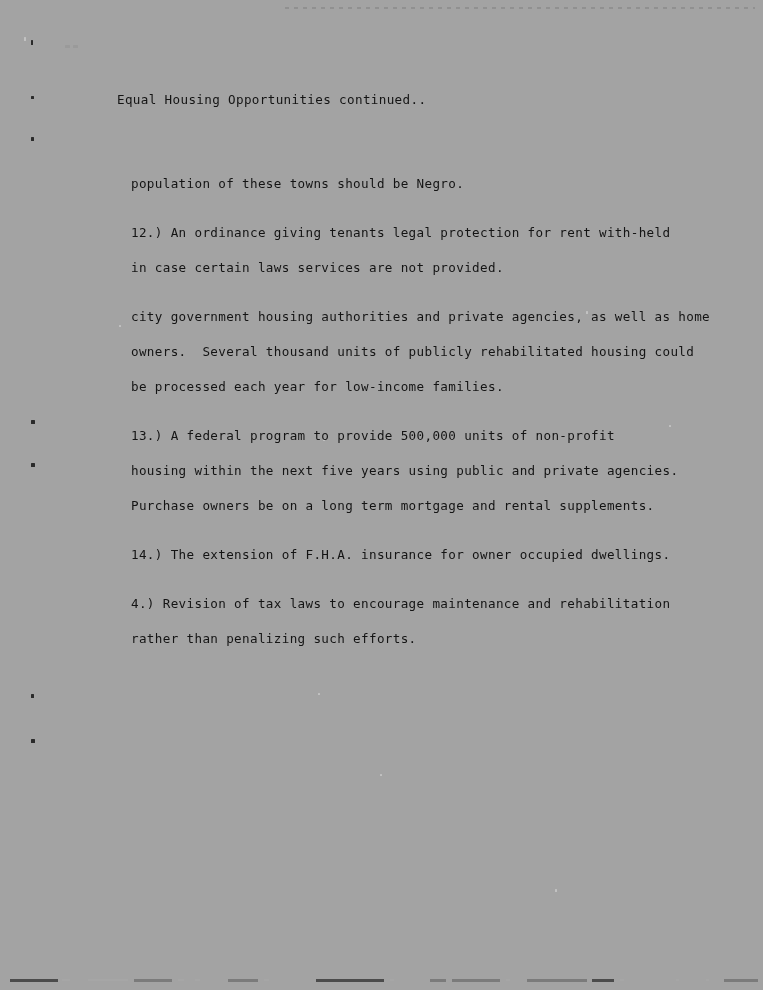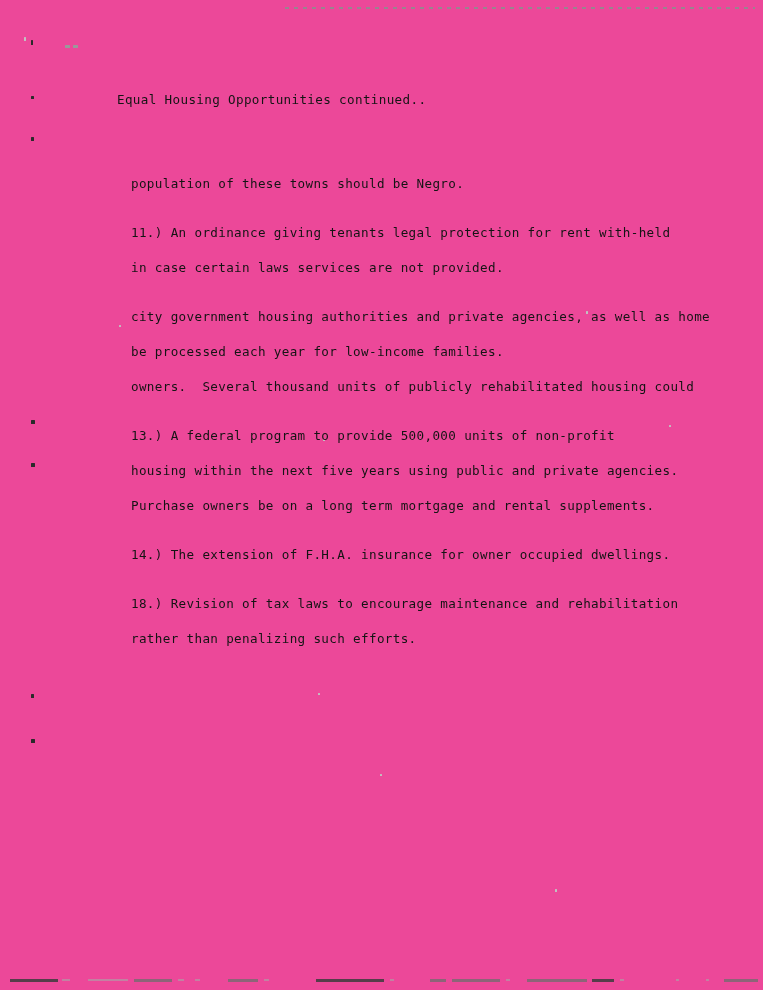--- a/index.html
+++ b/index.html
@@ -8,21 +8,21 @@
     padding: 0;
     background: #ffffff;
   }
   body {
     font-family: "DejaVu Sans Mono", monospace;
   }
   #page {
     position: relative;
     width: 763px;
     height: 990px;
-    background: #ec4899;
+    background: #a3a3a3;
     overflow: hidden;
   }
 
   
   .top-dash-rule {
     position: absolute;
     left: 285px;
     top: 7px;
     width: 470px;
     height: 2px;
@@ -117,42 +117,42 @@
 
   <div class="doc-body">
 
     <p class="heading-line">Equal Housing Opportunities continued..</p>
 
     <div class="gap-line"></div>
 
     <p class="para">population of these towns should be Negro.</p>
 
     <p class="para">
-        <span class="runline">11.) An ordinance giving tenants legal protection for rent with-held</span>
+        <span class="runline">12.) An ordinance giving tenants legal protection for rent with-held</span>
         <span class="runline">in case certain laws services are not provided.</span>
       </p>
 
     <p class="para">
         <span class="runline">city government housing authorities and private agencies, as well as home</span>
+        <span class="runline">owners.  Several thousand units of publicly rehabilitated housing could</span>
         <span class="runline">be processed each year for low-income families.</span>
-        <span class="runline">owners.  Several thousand units of publicly rehabilitated housing could</span>
       </p>
 
     <p class="para">
         <span class="runline">13.) A federal program to provide 500,000 units of non-profit</span>
         <span class="runline">housing within the next five years using public and private agencies.</span>
         <span class="runline">Purchase owners be on a long term mortgage and rental supplements.</span>
       </p>
 
     <p class="para">
         <span class="runline">14.) The extension of F.H.A. insurance for owner occupied dwellings.</span>
       </p>
 
     <p class="para">
-        <span class="runline">18.) Revision of tax laws to encourage maintenance and rehabilitation</span>
+        <span class="runline">4.) Revision of tax laws to encourage maintenance and rehabilitation</span>
         <span class="runline">rather than penalizing such efforts.</span>
       </p>
 
   </div>
 
   <div class="bottom-marks">
     <div class="bmark dark" style="left:10px;  width:48px;"></div>
     <div class="bmark light" style="left:62px;  width:8px;"></div>
     <div class="bmark light" style="left:88px;  width:40px;"></div>
     <div class="bmark" style="left:134px; width:38px;"></div>

